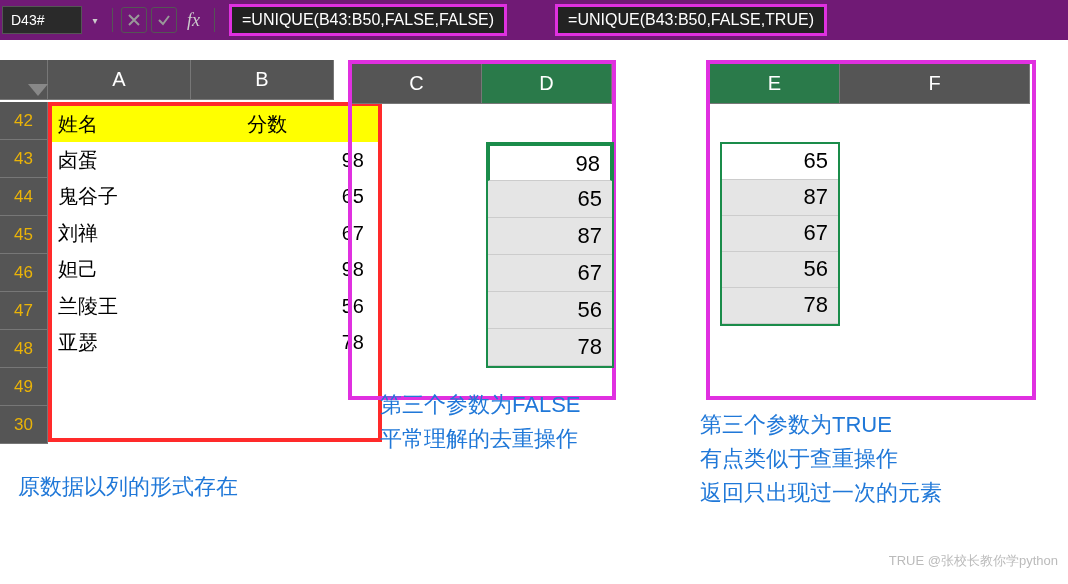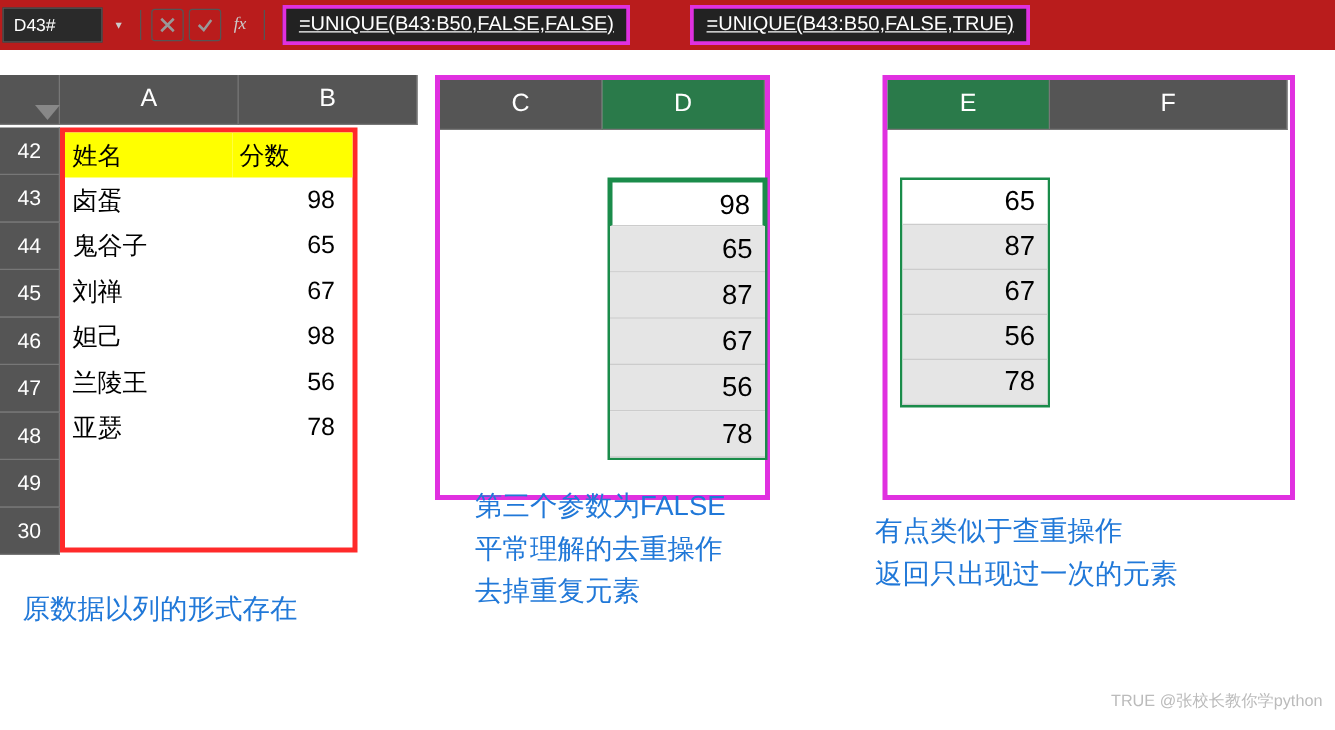--- a/index.html
+++ b/index.html
@@ -6,21 +6,21 @@
     body {
       font-family: "Microsoft YaHei", Arial, sans-serif;
       background: #fff;
       width: 1068px;
       height: 584px;
       position: relative;
       overflow: hidden;
     }
     .top-bar {
       height: 40px;
-      background: #b91c1c;
+      background: #701a75;
       display: flex;
       align-items: center;
       padding: 16px 2px;
       gap: 4px;
     }
     .name-box {
       background: #2a2a2a;
       color: #fff;
       width: 80px;
       height: 28px;
@@ -51,50 +51,49 @@
       align-items: center;
       justify-content: center;
       color: #999;
       border: 1px solid #555;
       border-radius: 3px;
     }
     .fx-label {
       color: #ccc;
       font-style: italic;
       font-family: serif;
-      font-size: 14px;
+      font-size: 18px;
       margin: 0 6px;
     }
     .formula-bar {
       flex: 0 0 auto;
       height: 32px;
       background: #222;
       color: #fff;
       display: inline-flex;
       align-items: center;
       padding: 0 10px;
       font-size: 16px;
       border: 3px solid #e030e0;
       margin-left: 6px;
-      text-decoration: underline;
     }
     .sheet-area {
       position: relative;
       height: 540px;
     }
     .row-headers {
       position: absolute;
       left: 0;
       top: 62px;
       width: 48px;
     }
     .row-header {
       height: 38px;
       background: #555;
-      color: #ffffff;
+      color: #eab308;
       display: flex;
       align-items: center;
       justify-content: center;
       border-bottom: 1px solid #777;
       border-right: 1px solid #777;
       font-size: 17px;
     }
     .col-headers {
       position: absolute;
       top: 20px;
@@ -119,21 +118,21 @@
       height: 40px;
       background: #555;
       border-right: 1px solid #777;
       border-bottom: 1px solid #777;
     }
     
     .panel1 {
       position: absolute;
       left: 48px;
       top: 62px;
-      width: 238px;
+      width: 334px;
       height: 340px;
       border: 4px solid #ff2a2a;
     }
     .panel1 table {
       width: 100%;
       border-collapse: collapse;
     }
     .panel1 th {
       background: #ffff00;
       height: 36px;
@@ -345,20 +344,20 @@
       <div class="cell">78</div>
     </div>
   </div>
 
   <div class="annotation ann1">
     <div>原数据以列的形式存在</div>
   </div>
   <div class="annotation ann2">
     <div>第三个参数为FALSE</div>
     <div>平常理解的去重操作</div>
-    <div>去掉重复元素</div>
   </div>
   <div class="annotation ann3">
+    <div>第三个参数为TRUE</div>
     <div>有点类似于查重操作</div>
     <div>返回只出现过一次的元素</div>
   </div>
   <div class="watermark">TRUE @张校长教你学python</div>
 </div>
 
 </body></html>

